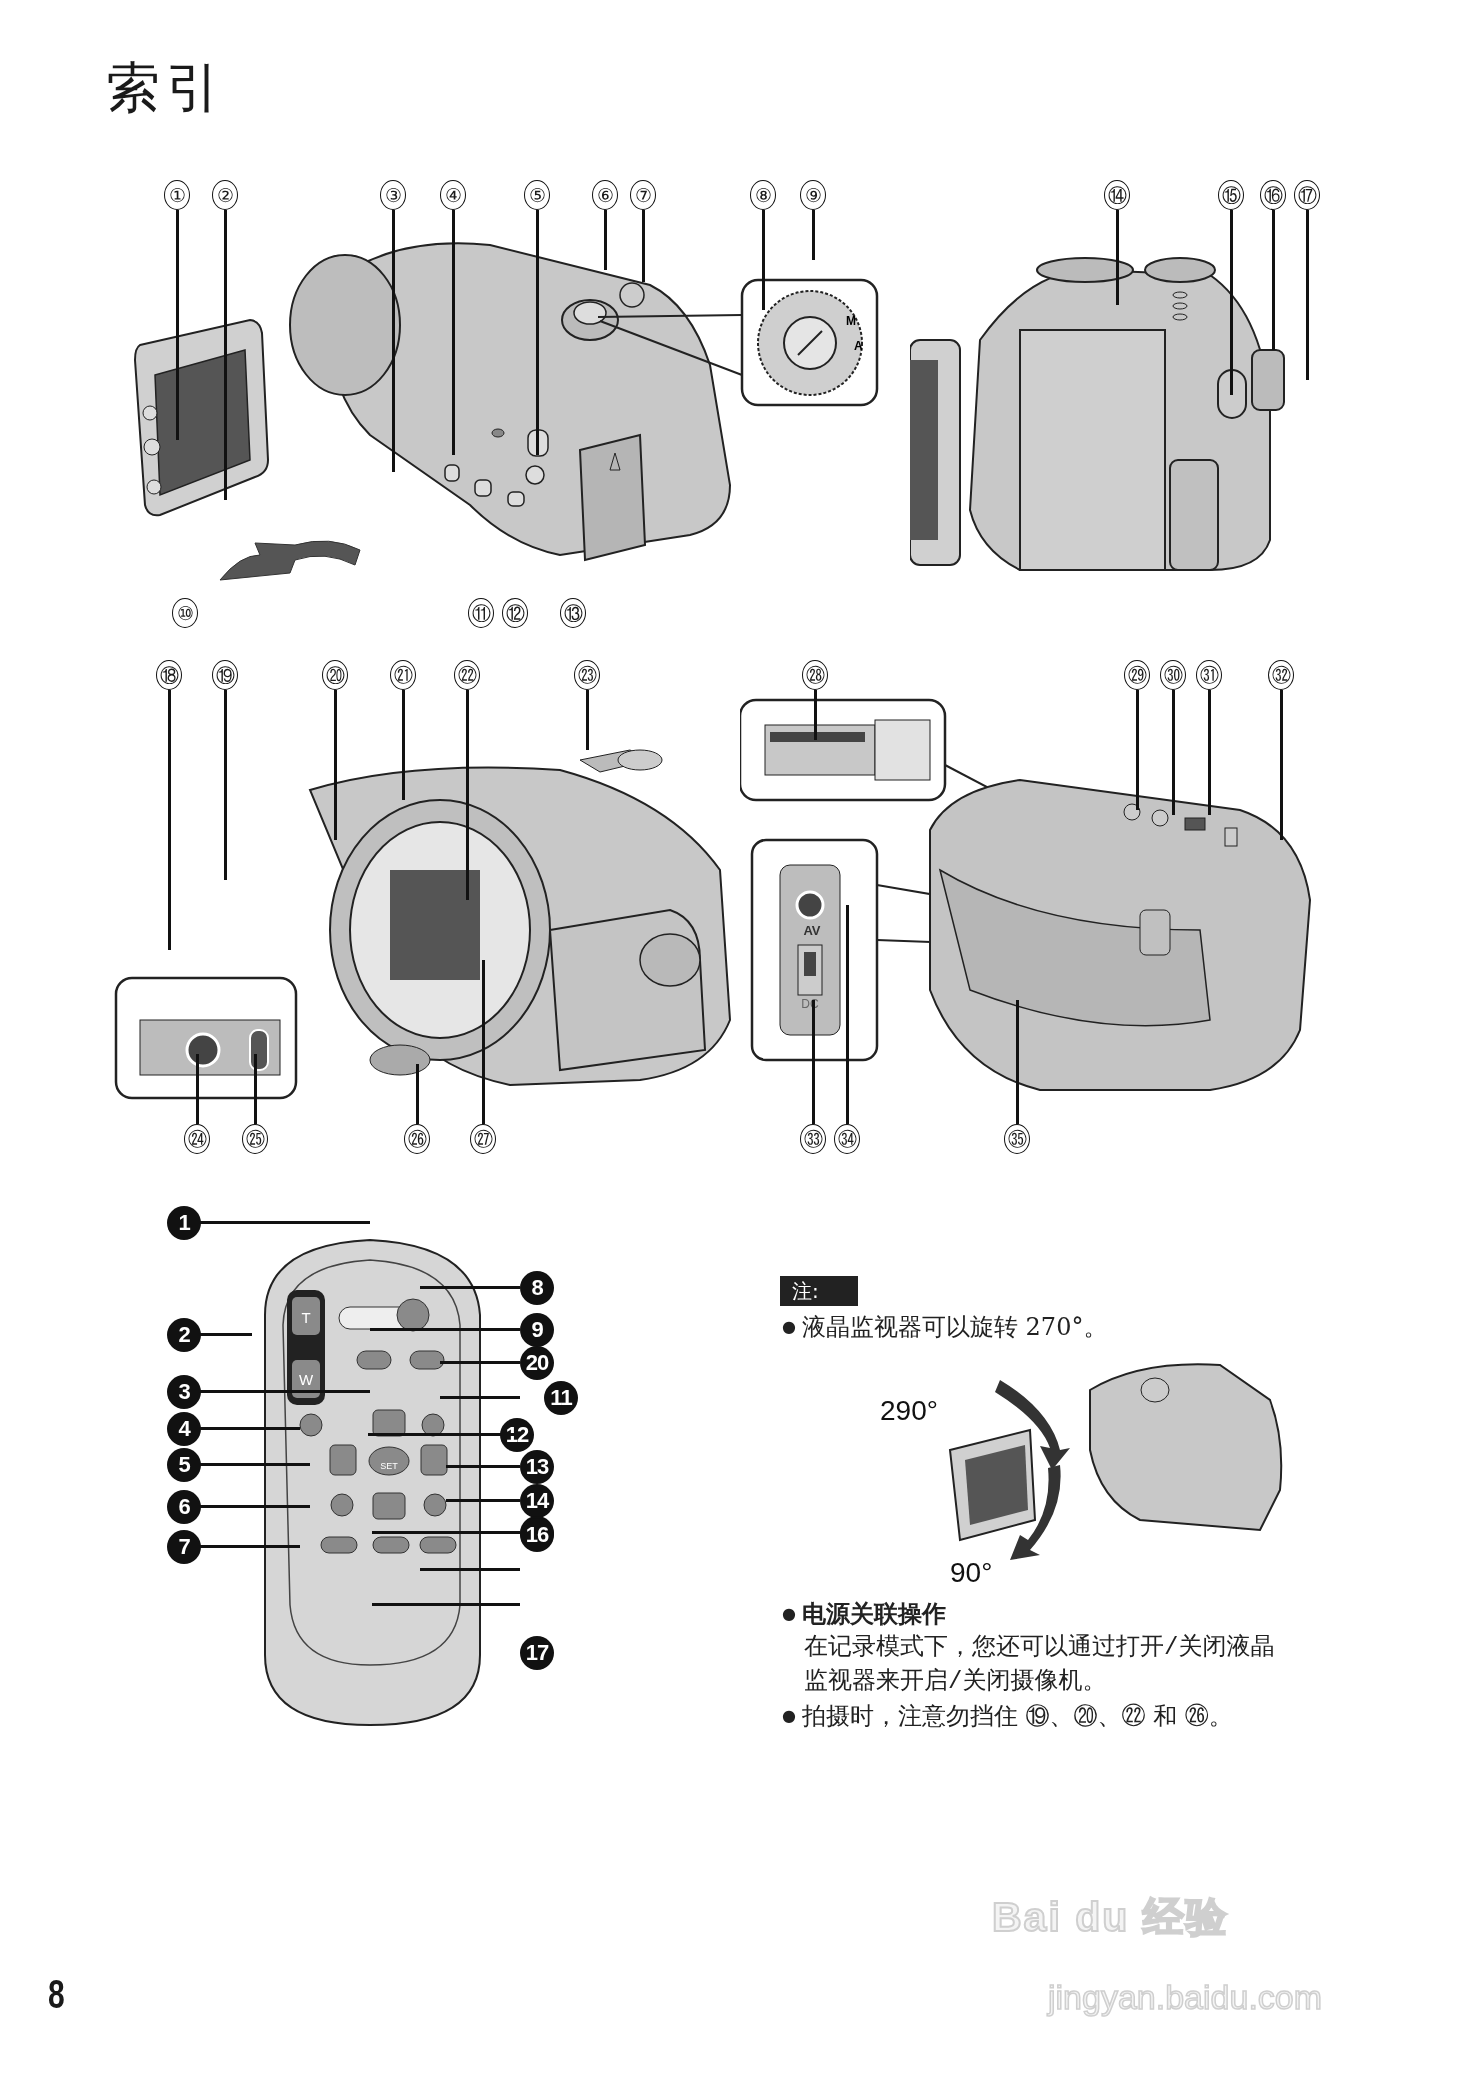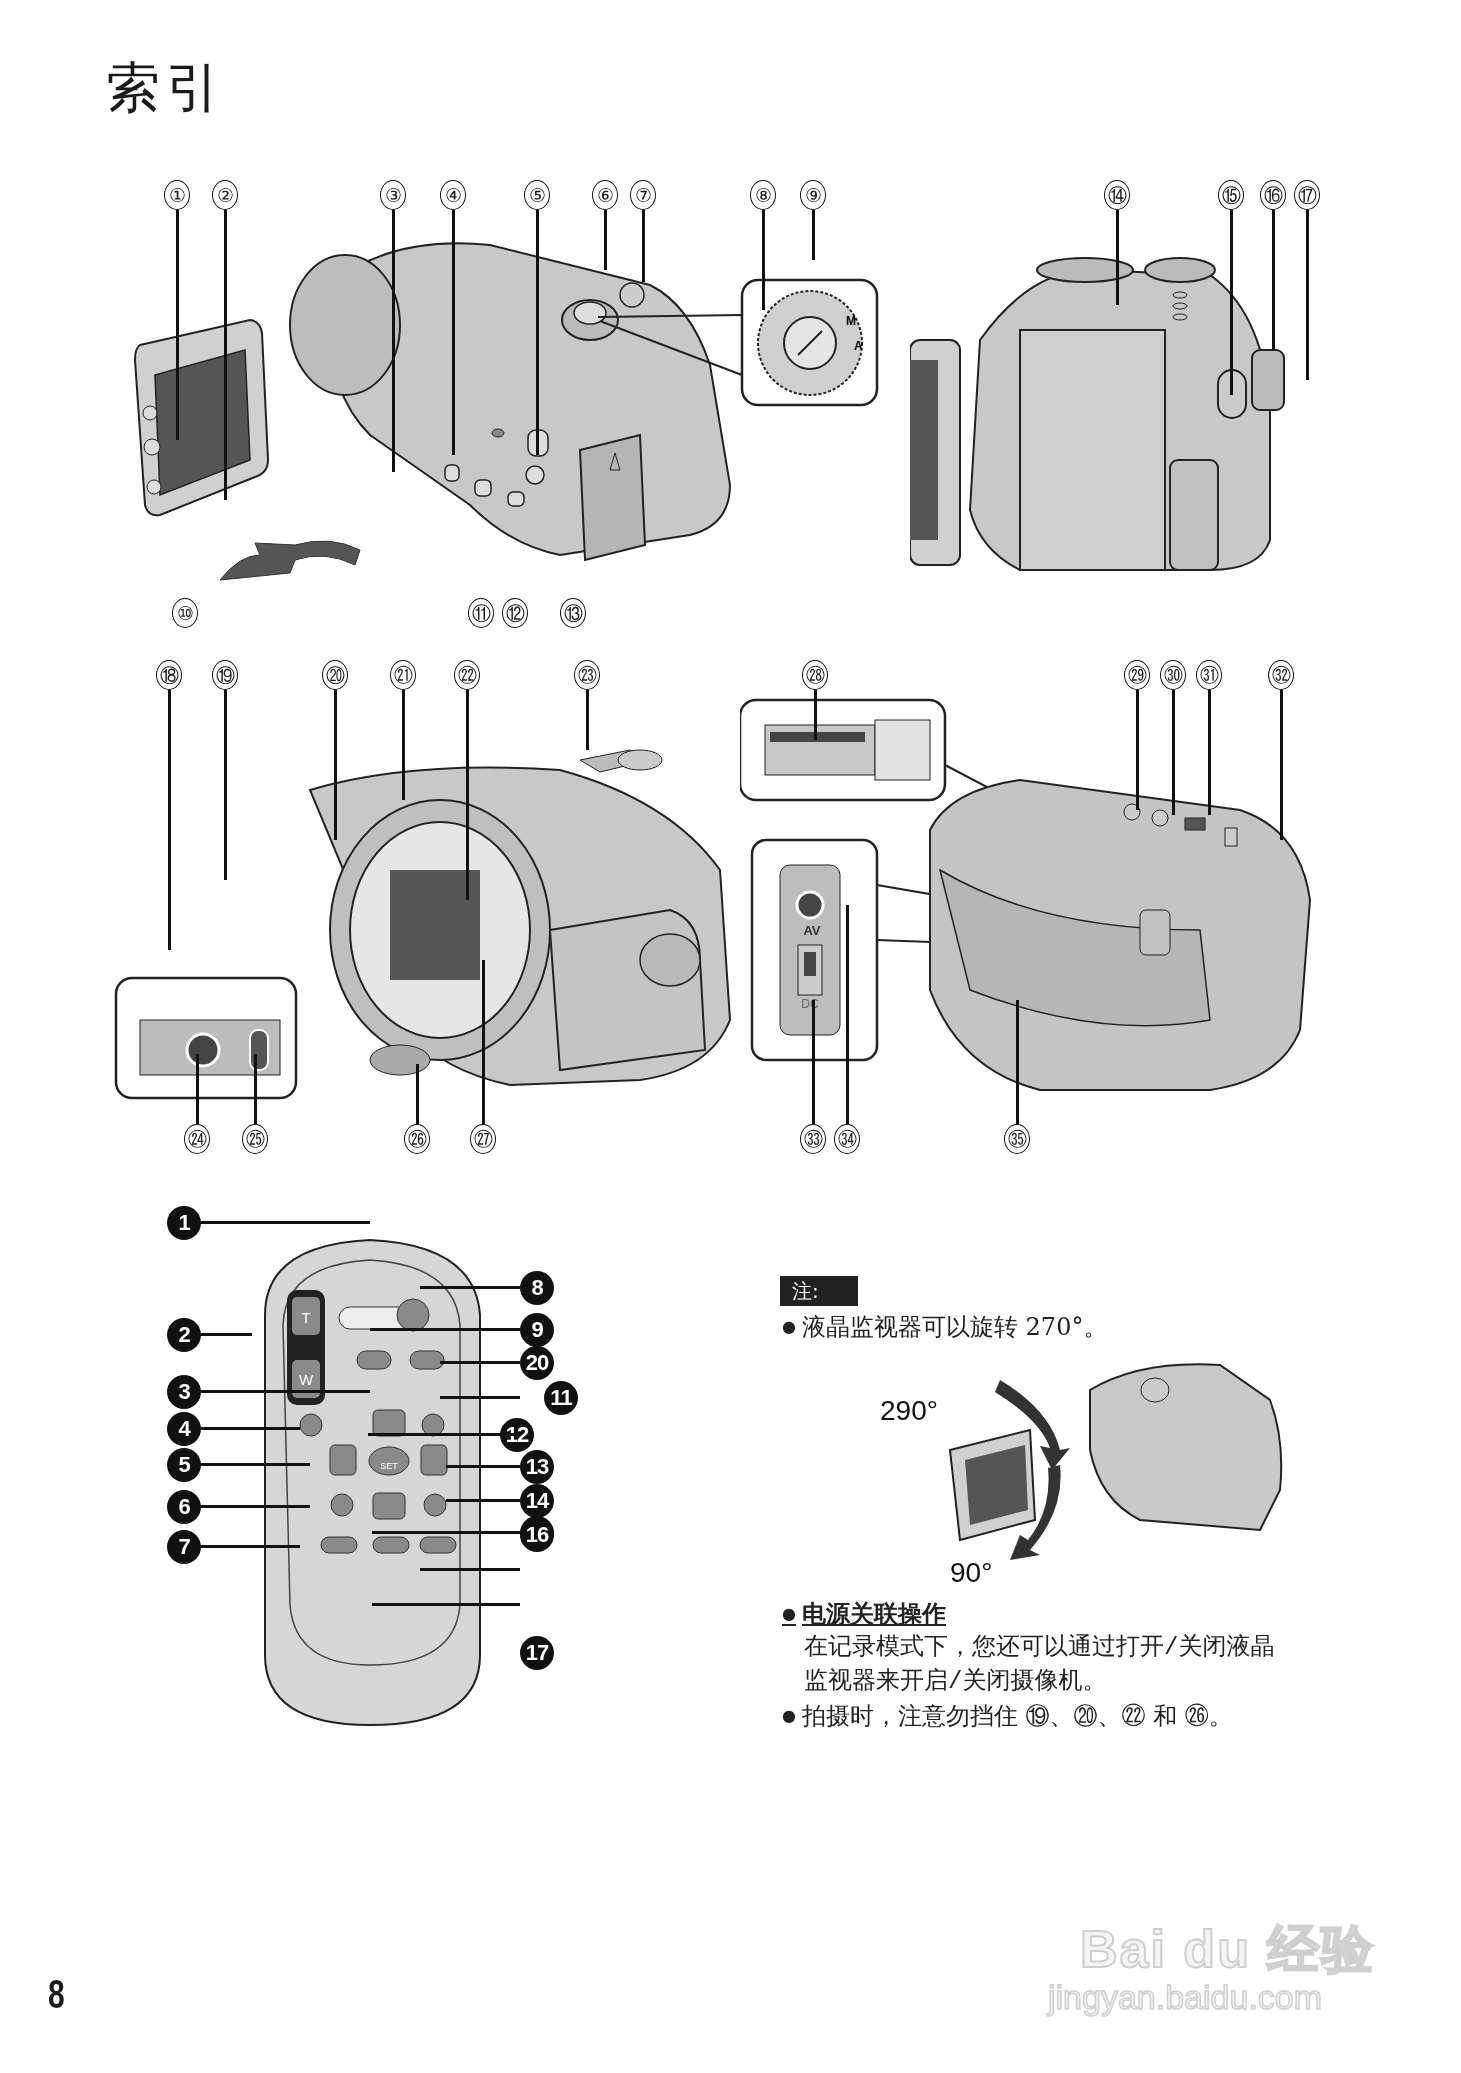--- a/index.html
+++ b/index.html
@@ -11,26 +11,26 @@
              font-family:"Liberation Sans",sans-serif; font-size:19px; line-height:30px; text-align:center;
              background:#fff; box-sizing:border-box; letter-spacing:-1px; }
   .lead { position:absolute; background:#111; width:3px; }
   .hlead { position:absolute; background:#111; height:3px; }
   .blk { position:absolute; width:34px; height:34px; border-radius:50%; background:#111; color:#fff;
          font-family:"Liberation Sans",sans-serif; font-weight:bold; font-size:22px; line-height:34px; text-align:center; letter-spacing:-1px; }
   .note-tag { left:780px; top:1276px; width:78px; height:30px; background:#222; color:#fff; font-size:20px;
               line-height:30px; padding-left:12px; box-sizing:border-box; }
   .note-line { position:absolute; left:782px; font-family:"DejaVu Serif","Liberation Serif",serif; font-size:24px; line-height:34px; color:#222; white-space:nowrap; }
   .bullet::before { content:"●"; font-size:16px; position:relative; top:-3px; margin-right:6px; }
-  .bold { font-family:"DejaVu Sans","Liberation Sans",sans-serif; font-weight:bold;text-decoration:underline; }
+  .bold { font-family:"DejaVu Sans","Liberation Sans",sans-serif; font-weight:bold; }
   .indent { padding-left:22px;font-family:Liberation Mono, monospace; }
   .deg { position:absolute; font-family:"Liberation Sans",sans-serif; font-size:28px; color:#111; }
   .pagenum { left:48px; top:1972px; font-family:"Liberation Sans",sans-serif; font-weight:bold; font-size:40px; transform:scaleX(0.75); transform-origin:left; }
-  .wm1 { left:1080px; top:1890px; font-family:"Liberation Sans",sans-serif; font-weight:bold; font-size:52px; color:#f4f4f4;
-         -webkit-text-stroke:2px #cfcfcf; letter-spacing:2px;margin-top:25px; }
+  .wm1 { left:992px; top:1890px; font-family:"Liberation Sans",sans-serif; font-weight:bold; font-size:41px; color:#f4f4f4;
+         -webkit-text-stroke:2px #cfcfcf; letter-spacing:2px; }
   .wm2 { left:1048px; top:1978px; font-family:"Liberation Sans",sans-serif; font-size:34px; color:#f4f4f4; -webkit-text-stroke:1.5px #cfcfcf; }
   svg { position:absolute; }
 </style>
 </head>
 <body>
 
 <div class="abs title">索引</div>
 
 <svg style="left:130px;top:225px" width="760" height="380" viewBox="0 0 760 380">
 

